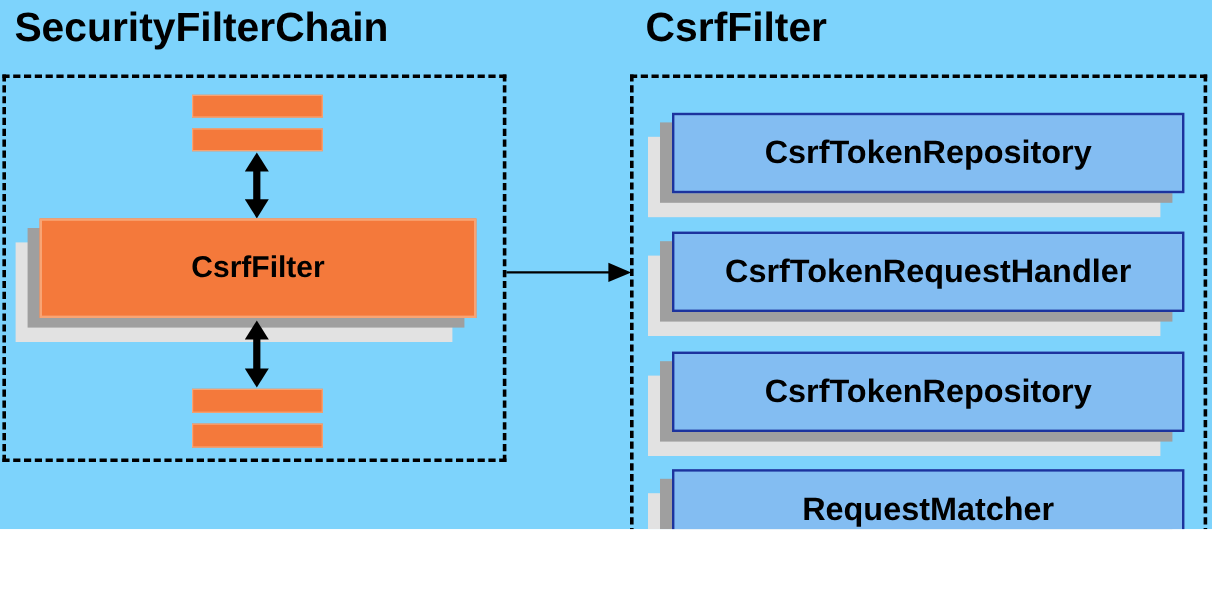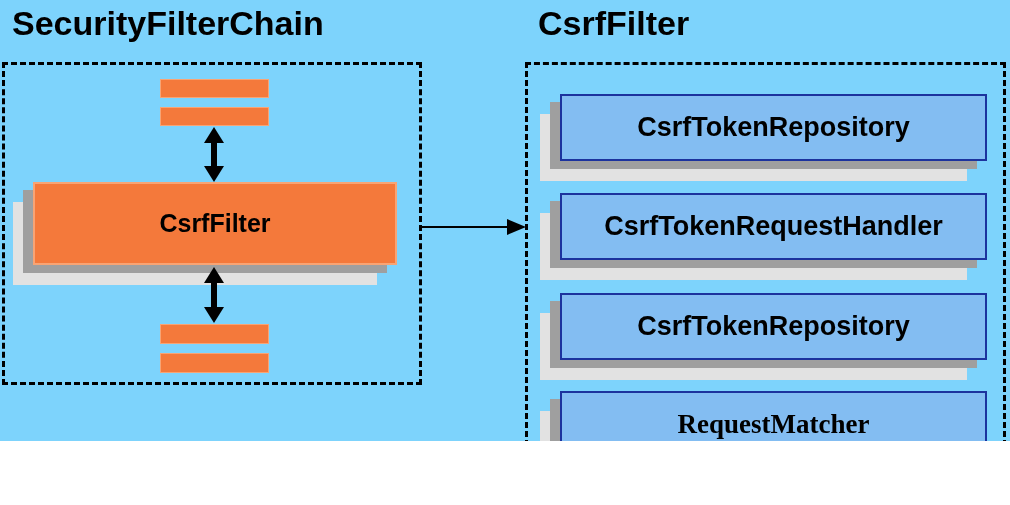--- a/index.html
+++ b/index.html
@@ -122,19 +122,19 @@
     <div class="shadow shadow-dark"></div>
     <div class="node blue-node">CsrfTokenRequestHandler</div>
   </div>
 
   <div class="node-wrap" style="left:560px; top:293px; width:427px; height:67px;">
     <div class="shadow shadow-light"></div>
     <div class="shadow shadow-dark"></div>
     <div class="node blue-node">CsrfTokenRepository</div>
   </div>
 
-  <div class="node-wrap" style="left:560px; top:391px; width:427px; height:67px;font-family:Liberation Serif, serif;">
+  <div class="node-wrap" style="left:560px; top:391px; width:427px; height:67px;">
     <div class="shadow shadow-light"></div>
     <div class="shadow shadow-dark"></div>
     <div class="node blue-node">RequestMatcher</div>
   </div>
 
 </div>
 
 </body></html>

